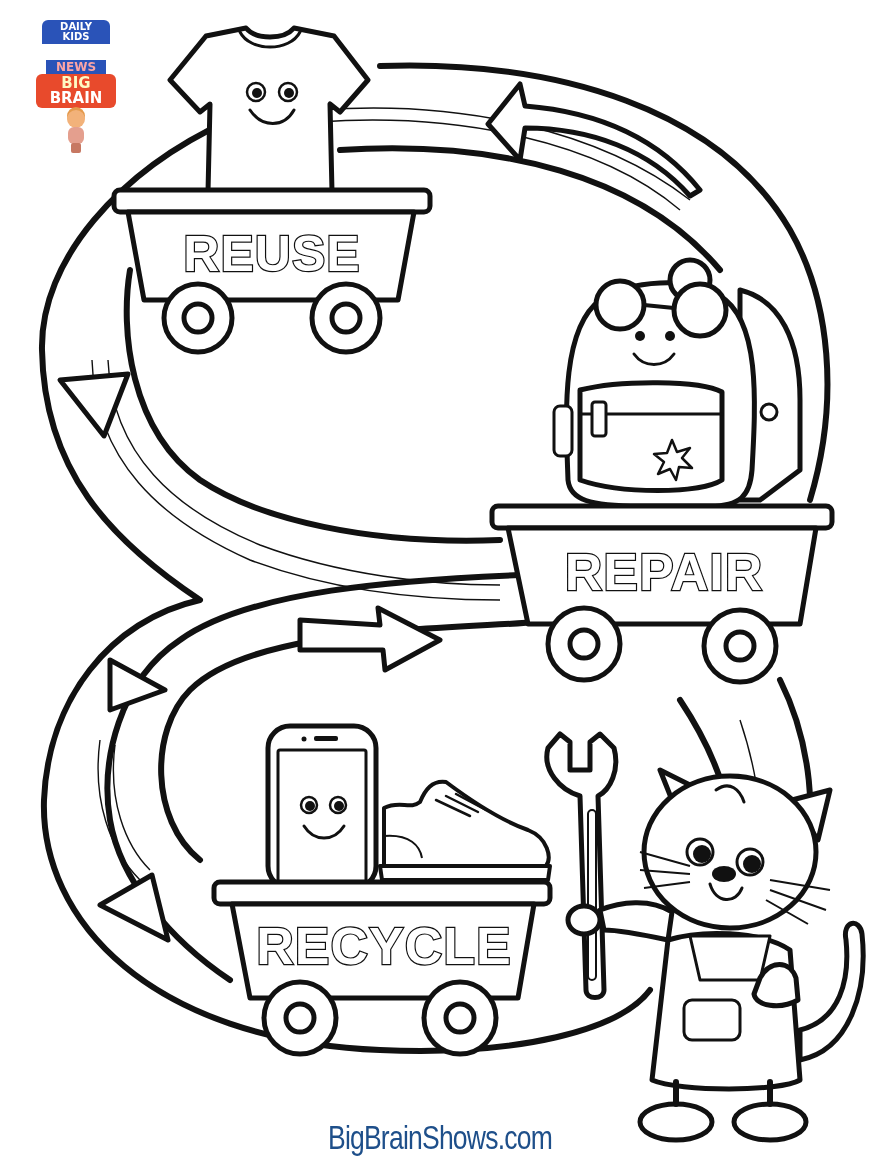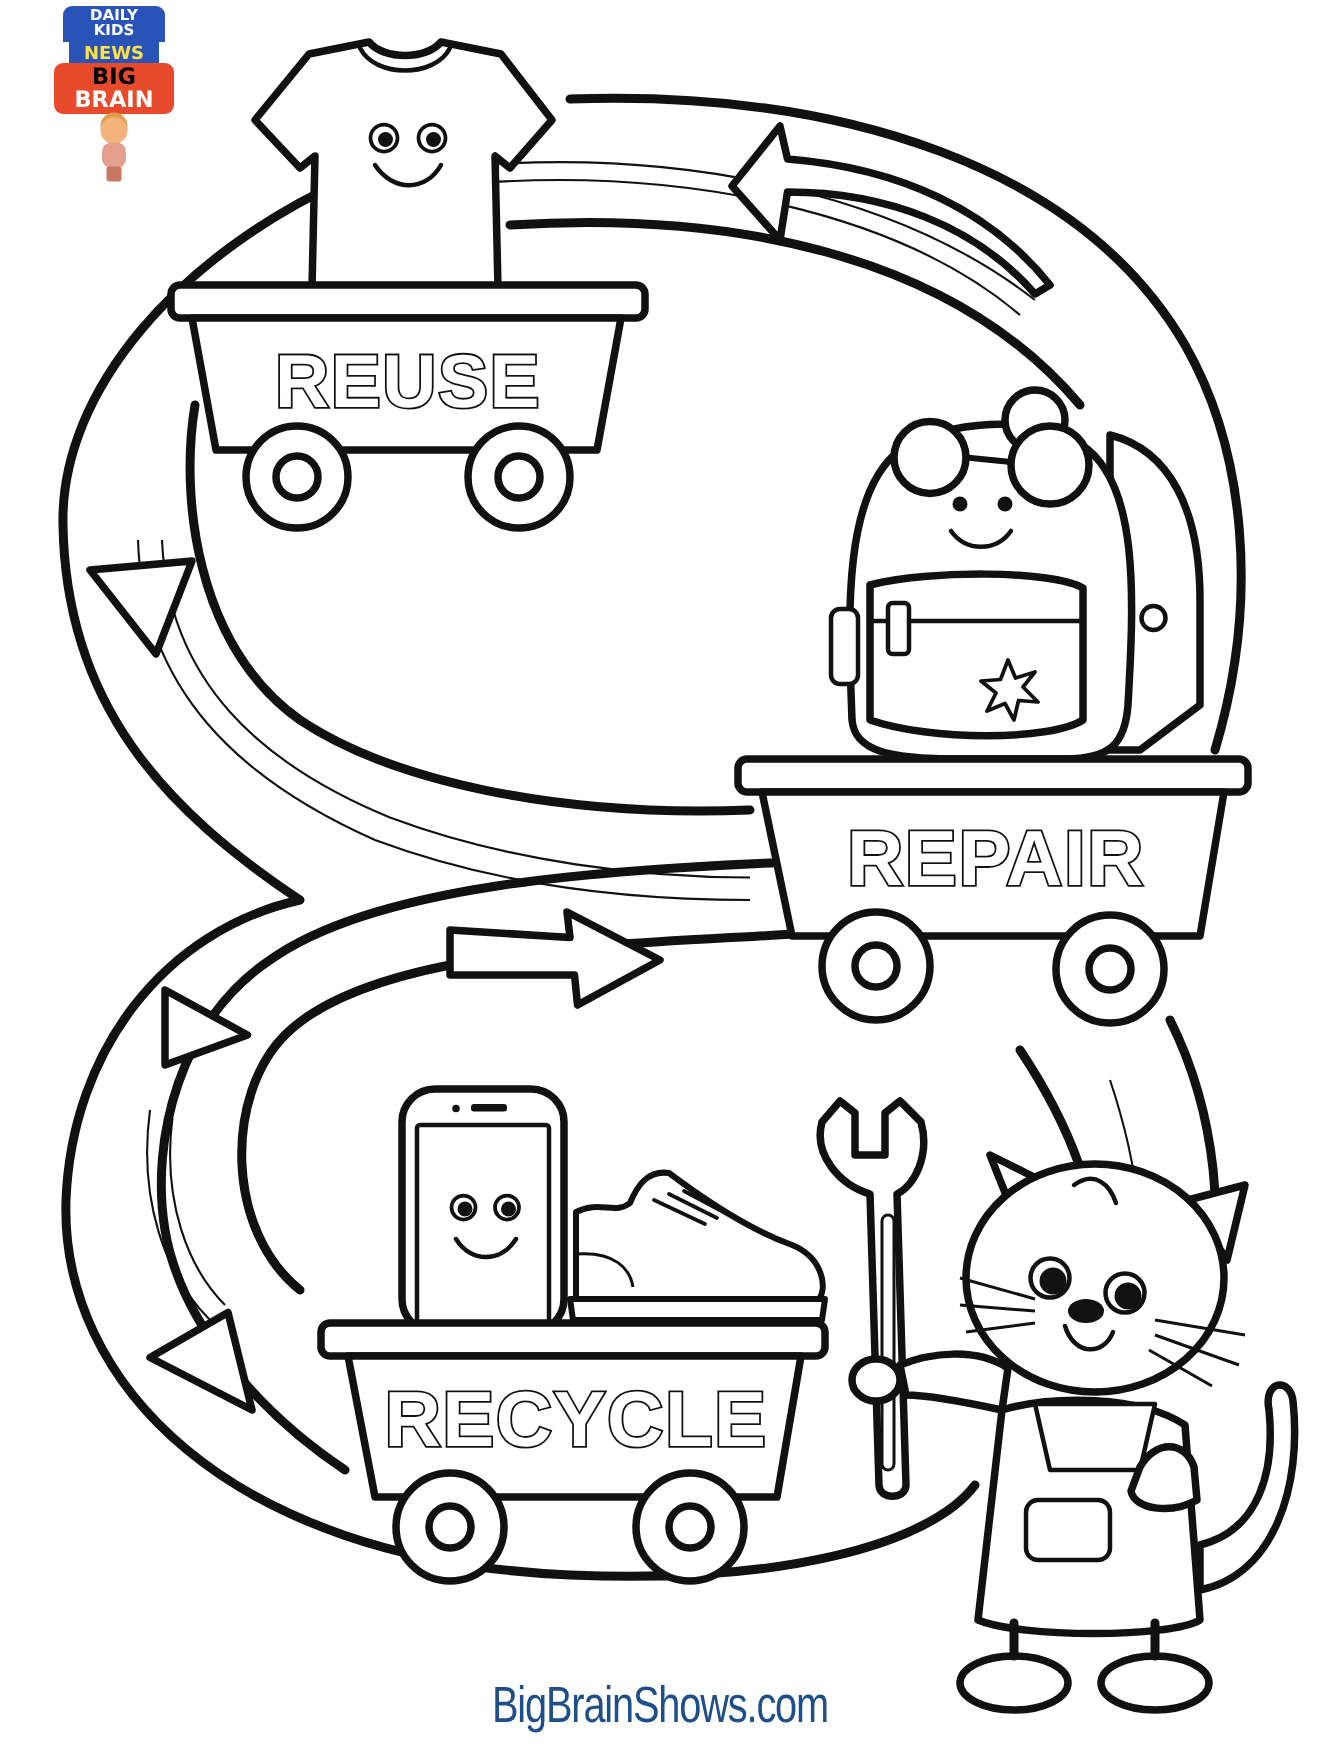--- a/index.html
+++ b/index.html
@@ -4,24 +4,24 @@
 <style>
   html,body{margin:0;padding:0;background:#fff;}
   body{width:880px;height:1168px;position:relative;overflow:hidden;font-family:"Liberation Sans",sans-serif;}
   #art{position:absolute;left:0;top:0;width:880px;height:1168px;}
   .stk{fill:none;stroke:#111;stroke-width:6;stroke-linejoin:round;stroke-linecap:round;}
   .stkm{fill:#fff;stroke:#111;stroke-width:5;stroke-linejoin:round;stroke-linecap:round;}
   .thin{fill:none;stroke:#111;stroke-width:1.4;}
   .cart-label{font-family:"Liberation Sans",sans-serif;font-weight:700;fill:#fff;stroke:#111;stroke-width:2.4;paint-order:stroke;letter-spacing:1px;}
   .logo{position:absolute;left:34px;top:4px;width:84px;height:88px;}
   .logo-line{display:block;text-align:center;font-family:"DejaVu Sans",sans-serif;font-weight:700;line-height:1;}
-  .logo-top{font-size:10px;color:#fff;background:#2a53b8;border-radius:6px 6px 0 0;padding:2px 16px;margin:0 8px;}
-  .logo-news{font-size:12px;color:#fde047;background:#2a53b8;margin:0 12px;padding:1px 0;}
+  .logo-top{font-size:10px;color:#fff;background:#2a53b8;border-radius:6px 6px 0 0;padding:2px 16px;margin:16px 8px;}
+  .logo-news{font-size:12px;color:#fca5a5;background:#2a53b8;margin:0 12px;padding:1px 0;}
   .logo-big{font-size:15px;background:#e84a2c;border-radius:6px;padding:2px 0;margin:0 2px;}
-  .logo-big .b1{color:#000000;}
+  .logo-big .b1{color:#fef9c3;}
   .logo-big .b2{color:#ffffff;}
   .mascot{position:relative;margin:2px auto 0;width:24px;height:44px;}
   .mascot .head{position:absolute;left:3px;top:0;width:18px;height:18px;border-radius:50%;background:#f2b27a;box-shadow:0 -3px 0 #e49a4c;}
   .mascot .body{position:absolute;left:4px;top:17px;width:16px;height:17px;border-radius:6px;background:#e49f8e;}
   .mascot .legs{position:absolute;left:7px;top:33px;width:10px;height:10px;background:#c77862;border-radius:2px;}
   .footer-url{position:absolute;left:0;right:0;top:1118px;text-align:center;font-family:"Liberation Sans",sans-serif;font-size:34px;letter-spacing:-1px;transform:scaleX(0.78);color:#1e4f8a;font-weight:400;}
 </style>
 </head>
 <body>
 

